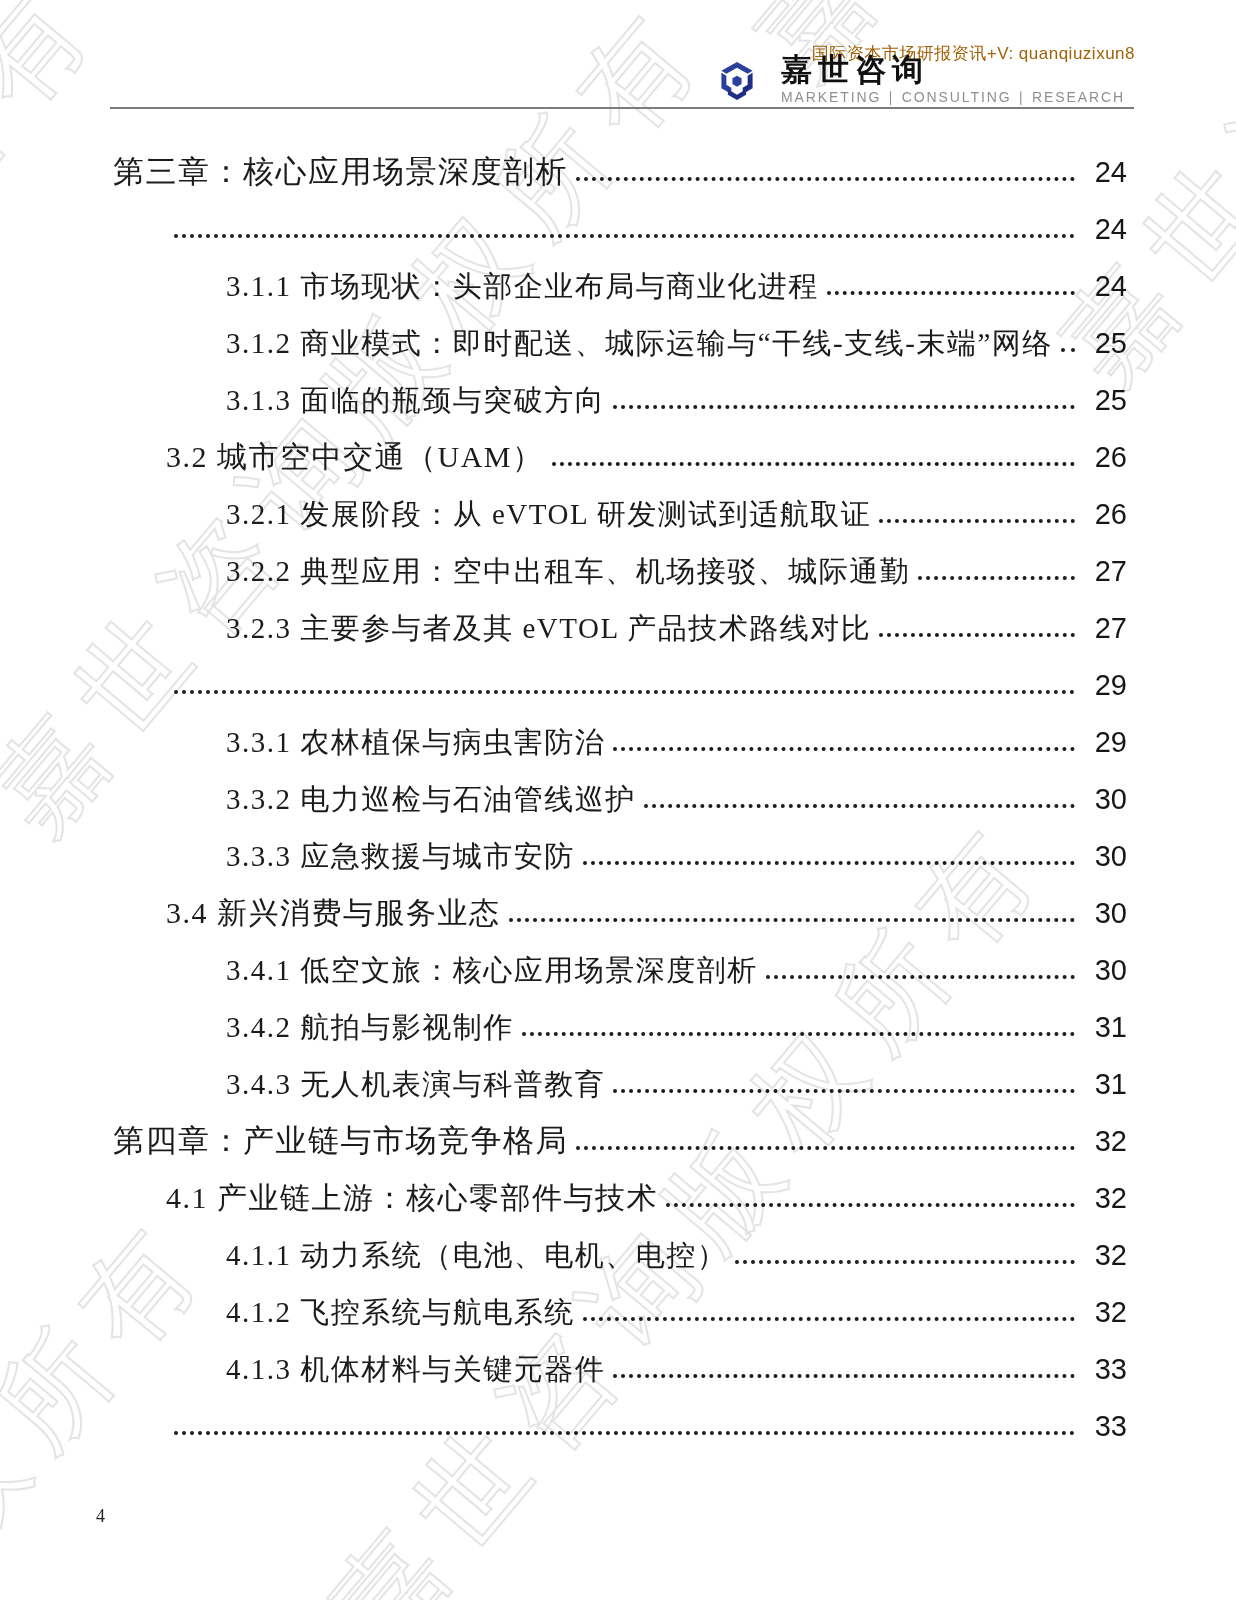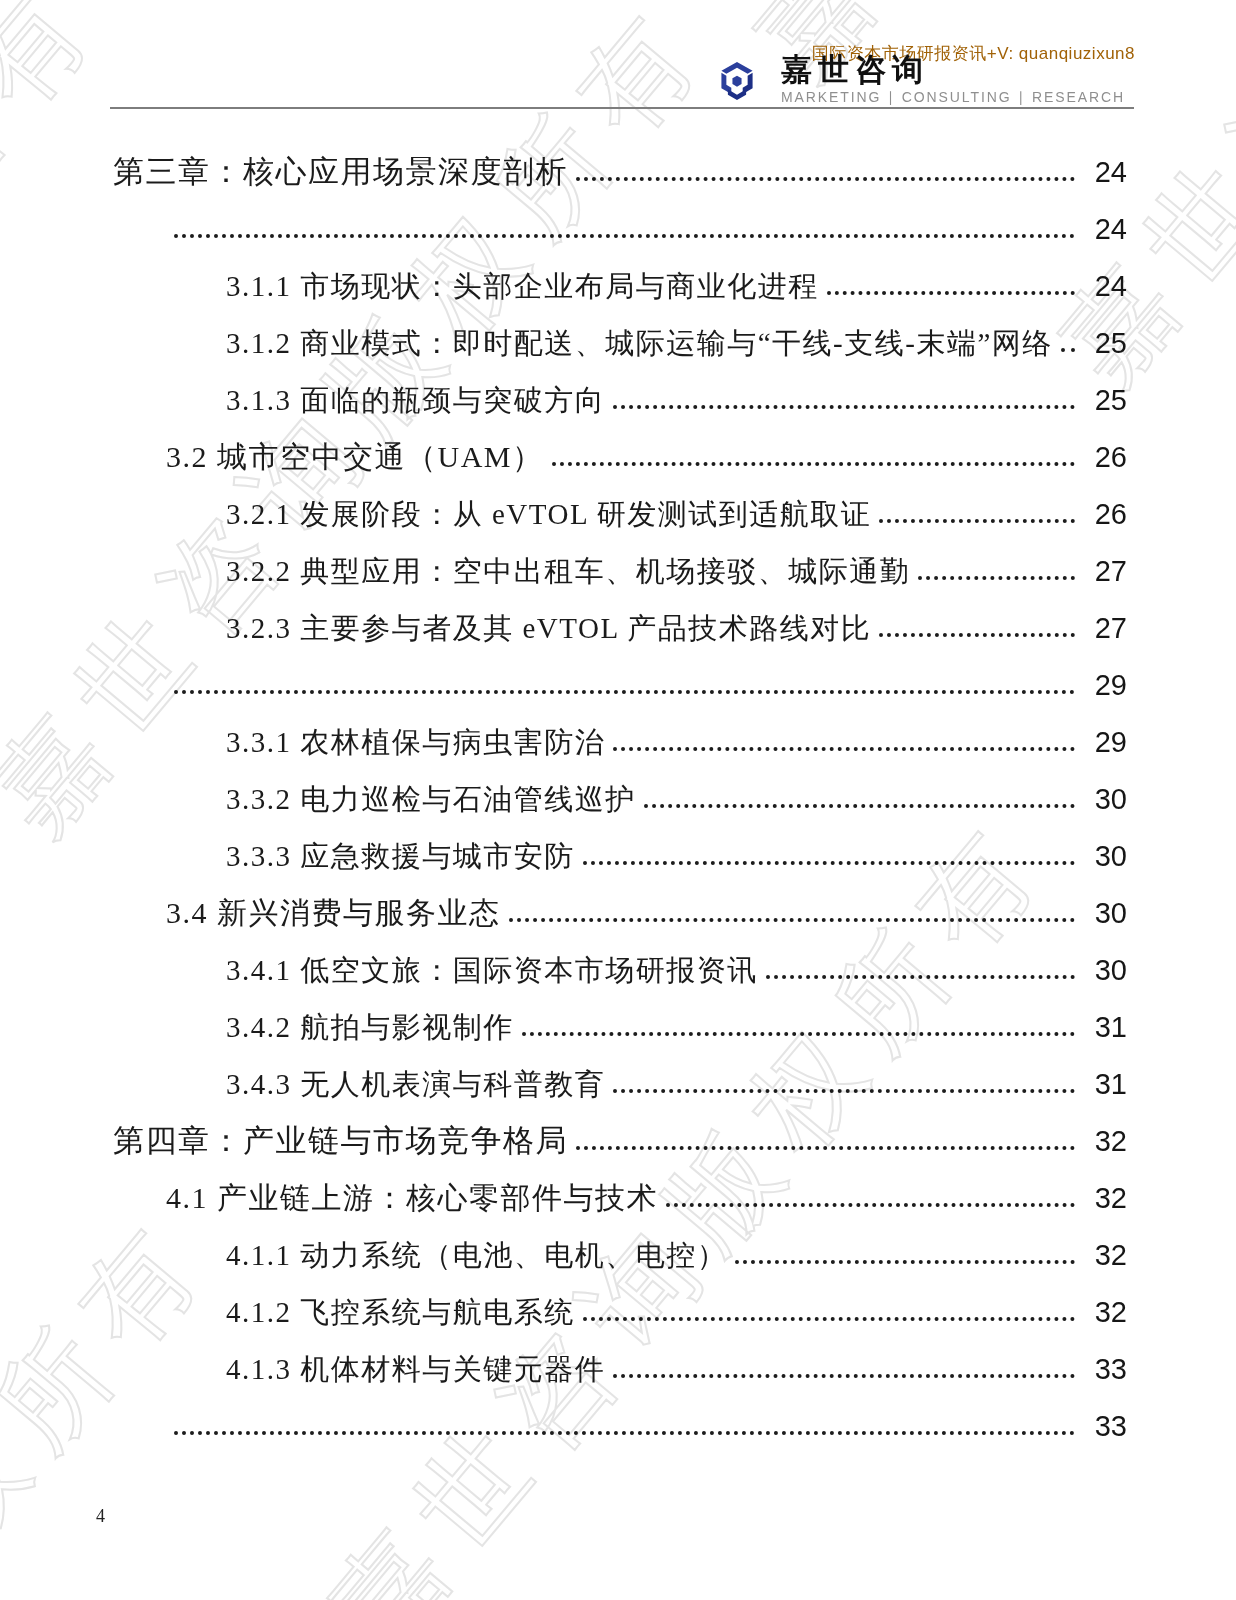--- a/index.html
+++ b/index.html
@@ -154,21 +154,21 @@
         <span class="toc-label">3.3.3 应急救援与城市安防</span>
         <span class="toc-leader"></span>
         <span class="toc-page">30</span>
       </div>
       <div class="toc-row lvl2">
         <span class="toc-label">3.4 新兴消费与服务业态</span>
         <span class="toc-leader"></span>
         <span class="toc-page">30</span>
       </div>
       <div class="toc-row lvl3">
-        <span class="toc-label">3.4.1 低空文旅：国际资本市场研报资讯</span>
+        <span class="toc-label">3.4.1 低空文旅：核心应用场景深度剖析</span>
         <span class="toc-leader"></span>
         <span class="toc-page">30</span>
       </div>
       <div class="toc-row lvl3">
         <span class="toc-label">3.4.2 航拍与影视制作</span>
         <span class="toc-leader"></span>
         <span class="toc-page">31</span>
       </div>
       <div class="toc-row lvl3">
         <span class="toc-label">3.4.3 无人机表演与科普教育</span>

